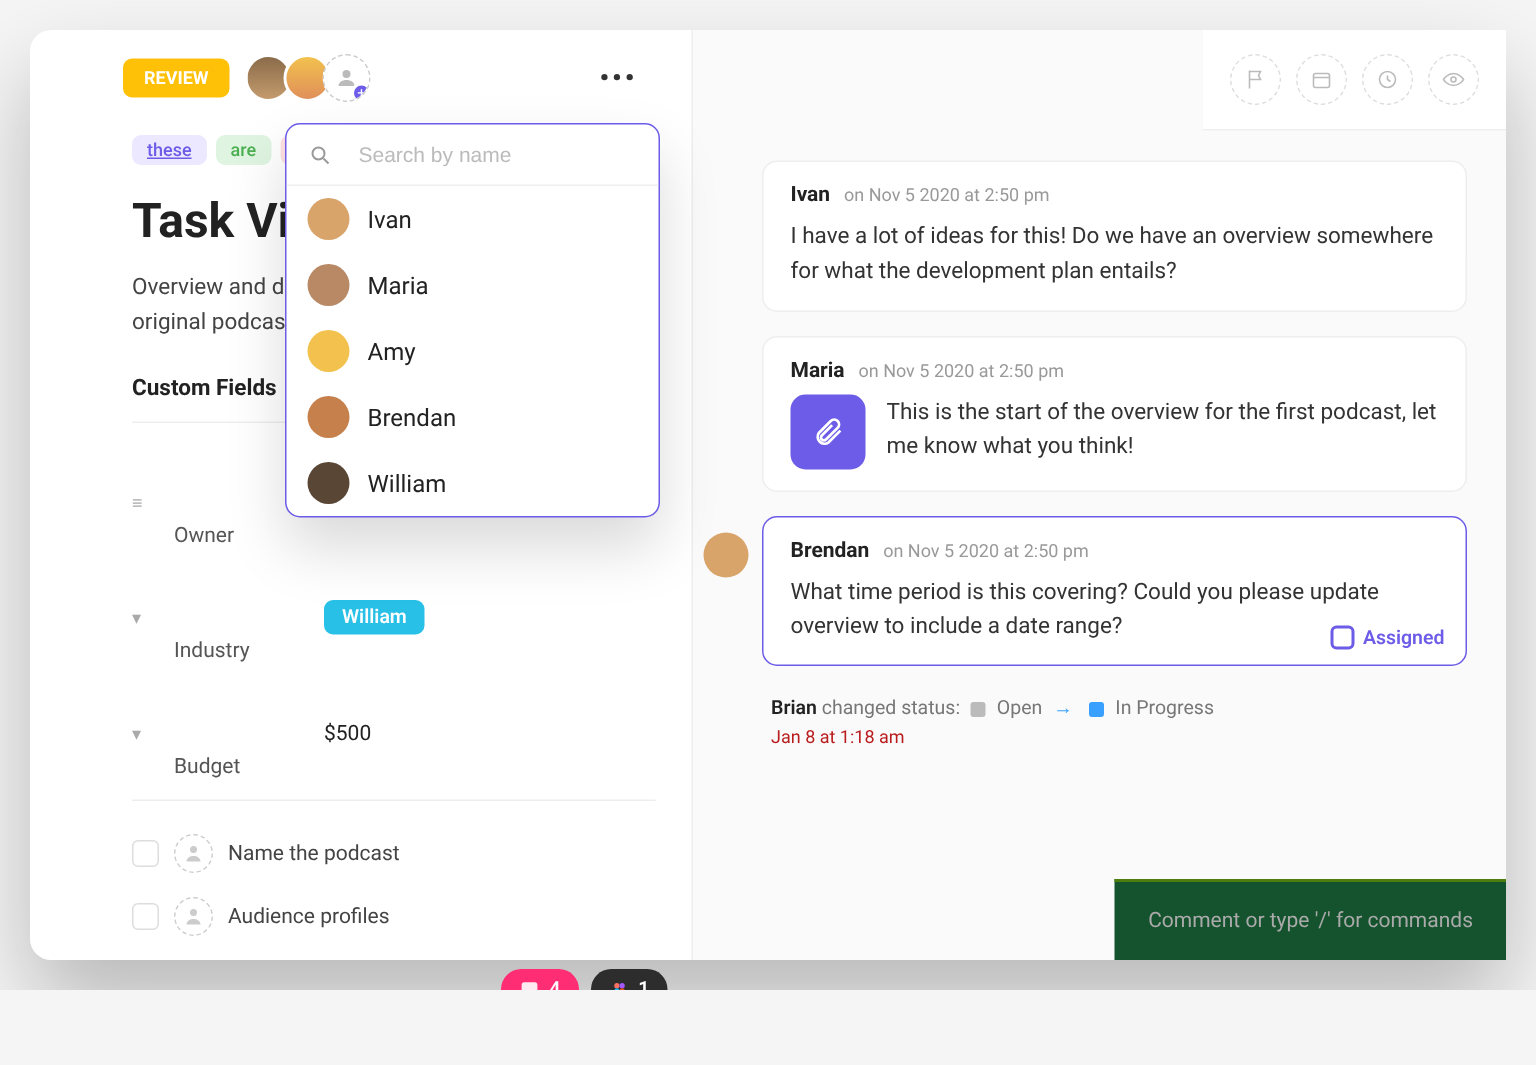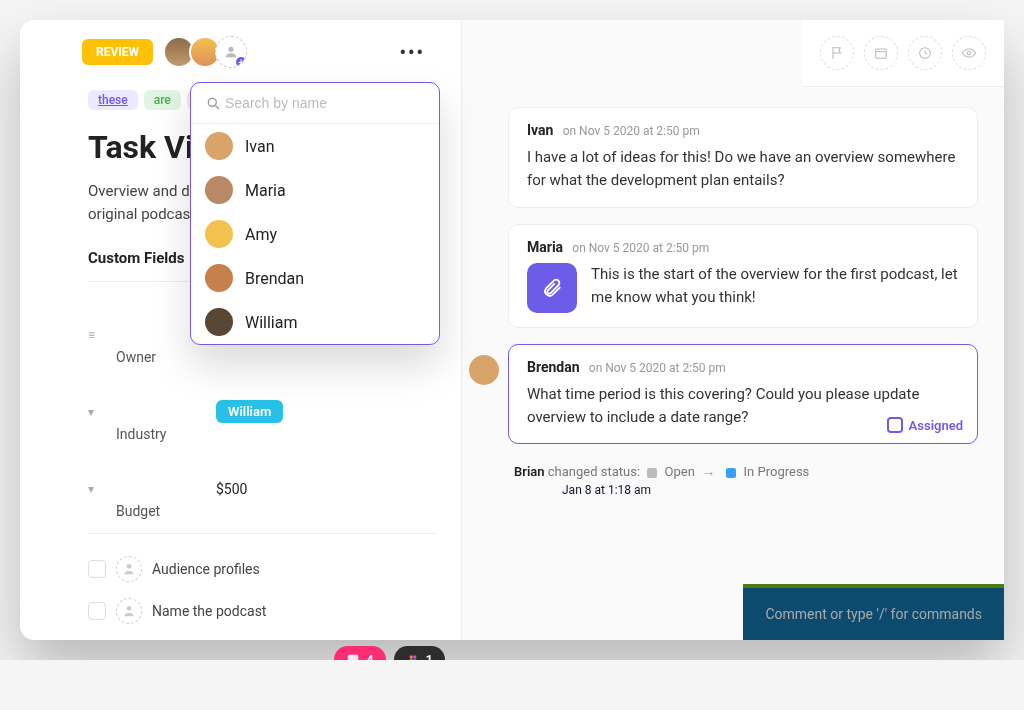--- a/index.html
+++ b/index.html
@@ -53,21 +53,21 @@
   .assignee-dashed {
     width: 26px; height: 26px; border-radius: 50%; border: 1.5px dashed #ccc; display:flex; align-items:center; justify-content:center; color:#bbb;
   }
 
   
   .dropdown {
     position: absolute; left: 170px; top: 62px; width: 250px; background: #fff;
     border: 1.5px solid #6c5ce7; border-radius: 10px; box-shadow: 0 20px 40px rgba(0,0,0,0.15);
     z-index: 20; overflow: hidden;
   }
-  .dd-search { display: flex; align-items: flex-start; padding: 12px 14px; border-bottom: 1px solid #eee; gap: 4px;}
+  .dd-search { display: flex; align-items: flex-start; padding: 12px 14px; border-bottom: 1px solid #eee; gap: 18px;}
   .dd-search input { border: none; outline: none; font-size: 14px; flex: 1; }
   .dd-search input::placeholder { color: #bbb; }
   .dd-item { display: flex; align-items: center; gap: 12px; padding: 8px 14px; cursor: pointer;}
   .dd-av { width: 28px; height: 28px; border-radius: 50%; background: #ddd; }
   .dd-av.c1{background:#d9a46a;} .dd-av.c2{background:#b88964;} .dd-av.c3{background:#f2c14e;}
   .dd-av.c4{background:#c6804c;} .dd-av.c5{background:#5a4634;}
 
   
   .left-footer { margin-top: auto; display: flex; justify-content: flex-end; gap: 8px; padding: 14px 16px; }
   .foot-pill { display: flex; align-items: center; gap: 6px; padding: 6px 12px; border-radius: 20px; font-size: 13px; font-weight: 600; color: #fff;}
@@ -97,23 +97,23 @@
     position:absolute; left:-40px; top:10px; width:30px; height:30px; border-radius:50%; background:#d9a46a;
   }
   .assigned-tag { position:absolute; right:14px; bottom:10px; display:flex; align-items:center; gap:6px; color:#6c5ce7; font-size:13px; font-weight:600;}
   .assigned-tag .box { width:16px; height:16px; border:2px solid #6c5ce7; border-radius:4px;}
 
   .status-log { font-size:13px; color:#777; padding:4px 0 0 6px;}
   .status-log .who { color:#222; font-weight:600;}
   .sq { display:inline-block; width:10px; height:10px; border-radius:2px; vertical-align:middle; margin:0 4px;}
   .sq.grey{background:#bbb;} .sq.blue{background:#3aa0ff;}
   .arrow { color:#3aa0ff; margin:0 4px;}
-  .status-log .ts { display:block; color:#0f172a; font-size:12px; margin-top:4px;margin-left:48px;}
-
-  .composer { border-top:4px solid #4d7c0f; background:#0c4a6e; padding:18px 22px; color:#aaa; font-size:14px;}
+  .status-log .ts { display:block; color:#b91c1c; font-size:12px; margin-top:4px;}
+
+  .composer { border-top:2px solid #4d7c0f; background:#14532d; padding:18px 22px; color:#aaa; font-size:14px;}
 
   
   svg { width: 16px; height: 16px; }
 </style>
 </head>
 <body>
 
 <div class="window">
 
   <div class="col-left">
@@ -166,31 +166,31 @@
       <hr class="divider">
 
       <div class="todo-row">
         <span class="checkbox"></span>
         <span class="assignee-dashed">
           <svg viewBox="0 0 24 24">
               <circle cx="12" cy="8" r="3.5" fill="#ccc"></circle>
               <path d="M5 20c0-3.5 3.5-5.5 7-5.5s7 2 7 5.5" fill="#ccc"></path>
             </svg>
         </span>
-        <span>Audience profiles</span>
+        <span>Name the podcast</span>
       </div>
       <div class="todo-row">
         <span class="checkbox"></span>
         <span class="assignee-dashed">
           <svg viewBox="0 0 24 24">
               <circle cx="12" cy="8" r="3.5" fill="#ccc"></circle>
               <path d="M5 20c0-3.5 3.5-5.5 7-5.5s7 2 7 5.5" fill="#ccc"></path>
             </svg>
         </span>
-        <span>Name the podcast</span>
+        <span>Audience profiles</span>
       </div>
     </div>
 
     <div class="left-footer">
       <span class="foot-pill pink">
         <span class="mini-ic">
           <svg viewBox="0 0 24 24">
               <rect x="3" y="3" width="18" height="18" rx="3" fill="#fff" opacity="0.9"></rect>
             </svg>
         </span>

